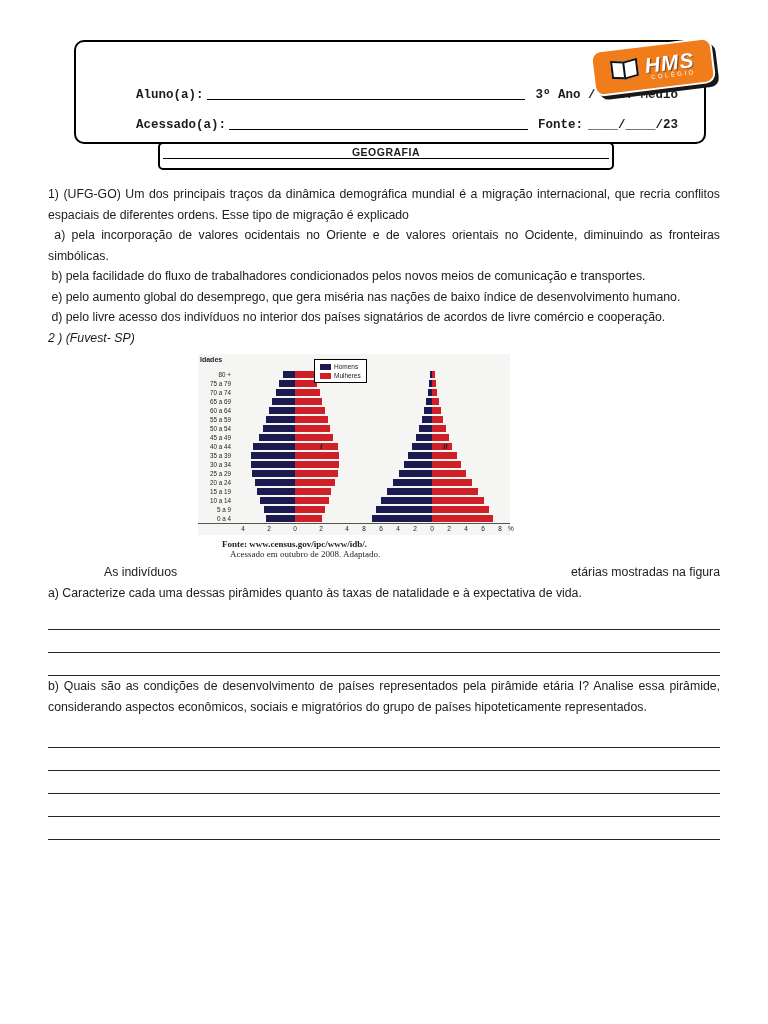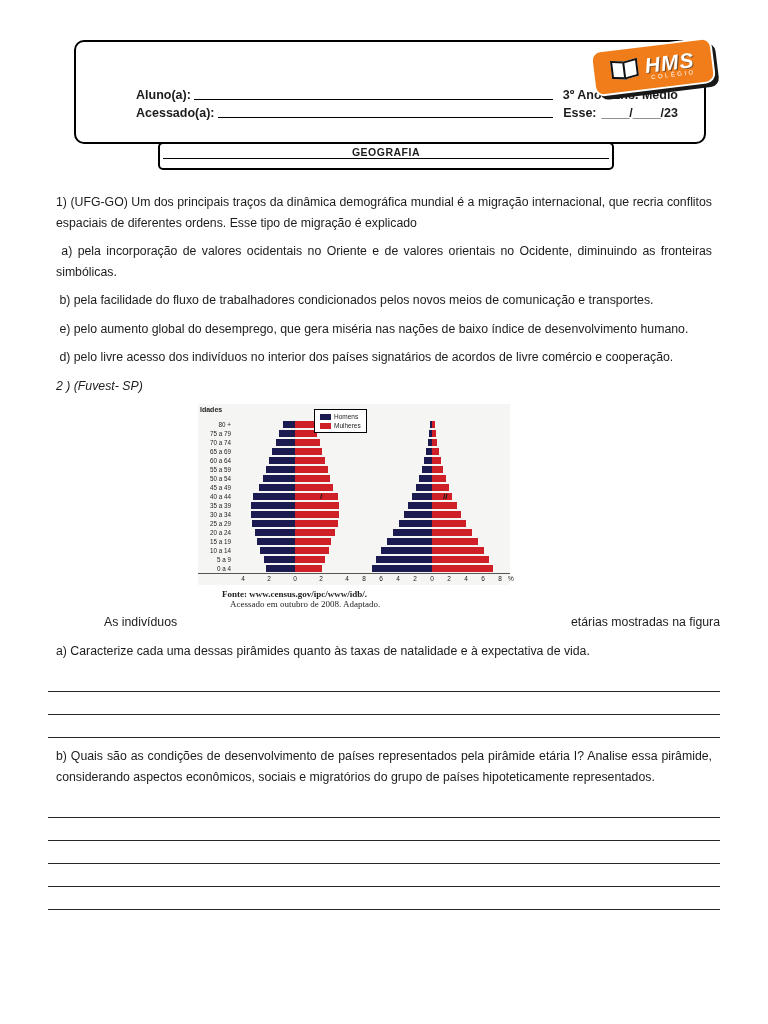--- a/index.html
+++ b/index.html
@@ -1,21 +1,21 @@
 <!DOCTYPE html>
 <html><head>
 <meta charset="utf-8">
 <style>
   html,body{margin:0;padding:0;}
   body{width:768px;height:1024px;background:#ffffff;font-family:"Liberation Sans",sans-serif;color:#1c1c1c;}
   .page{position:relative;width:768px;height:1024px;overflow:hidden;background:#ffffff;}
 
   
   .header-box{position:absolute;left:74px;top:40px;width:628px;height:100px;border:2px solid #000;border-radius:10px;background:#fff;}
-  .header-inner{position:absolute;left:60px;right:26px;top:44px;display:flex;flex-direction:column;gap:2px;font-size:12.5px;font-weight:bold;}
+  .header-inner{position:absolute;left:60px;right:26px;top:44px;display:flex;flex-direction:column;gap:14px;font-size:12.5px;font-weight:bold;font-family:Liberation Mono, monospace;}
   .header-row{display:flex;align-items:flex-end;white-space:nowrap;}
   .blank{flex:1;border-bottom:1.6px solid #000;margin:0 10px 2px 3px;height:13px;}
   .date-val{margin-left:5px;}
 
   
   .logo{position:absolute;right:56px;top:46px;width:118px;height:42px;background:#f07d1a;border-radius:8px;
         box-shadow:0 0 0 2px #ffffff, 4px 5px 0 1px #181818;transform:rotate(-7deg);
         display:flex;align-items:center;justify-content:center;gap:7px;}
   .book{position:relative;width:27px;height:18px;}
   .book .pg{position:absolute;bottom:1px;width:11px;height:14px;background:#fff;border:2.5px solid #101010;}
@@ -25,21 +25,21 @@
   .logo .hms{font-size:21px;font-weight:bold;font-style:italic;color:#fff;letter-spacing:1px;line-height:19px;text-shadow:1px 1px 0 rgba(40,40,40,.6);}
   .logo .colegio{font-size:6px;color:#fff;letter-spacing:2.5px;}
 
   
   .banner{position:absolute;left:158px;top:142px;width:452px;height:24px;border:2px solid #000;border-radius:5px;background:#fff;}
   .banner .bline{position:absolute;left:3px;right:3px;top:14px;border-top:1.2px solid #000;}
   .banner .txt{position:absolute;left:0;right:0;top:2px;text-align:center;font-size:10.5px;font-weight:bold;letter-spacing:.5px;}
 
   
   .content{position:absolute;left:48px;top:184px;width:672px;font-size:12.3px;line-height:20.5px;text-align:justify;}
-  .content p{margin:8px;}
+  .content p{margin:0;}
   .q2-label{margin-top:14px;text-align:left;font-style:italic;}
 
   
   .chart-wrap{width:312px;margin:6px 0 0 150px;text-align:left;line-height:normal;}
   .chart-figure{position:relative;background:#f5f5f3;padding-top:16px;}
   .idades{position:absolute;top:2px;left:2px;font-size:7px;font-weight:bold;}
   .legend{position:absolute;top:5px;left:116px;background:#fff;border:1px solid #000;padding:3px 5px;display:flex;flex-direction:column;gap:2px;z-index:2;}
   .legend-row{display:flex;align-items:center;gap:3px;}
   .legend-swatch{width:11px;height:6px;display:inline-block;}
   .legend-label{font-size:6.5px;}
@@ -81,21 +81,21 @@
   <div class="header-box">
     <div class="header-inner">
       <div class="header-row">
         <span>Aluno(a):</span>
         <span class="blank"></span>
         <span>3º Ano / Ens. Médio</span>
       </div>
       <div class="header-row">
         <span>Acessado(a):</span>
         <span class="blank"></span>
-        <span>Esse:</span>
+        <span>Fonte:</span>
         <span class="date-val">____/____/23</span>
       </div>
     </div>
   </div>
 
   <div class="logo">
     <span class="book">
       <span class="pg l"></span>
         <span class="pg r"></span>
     </span>

